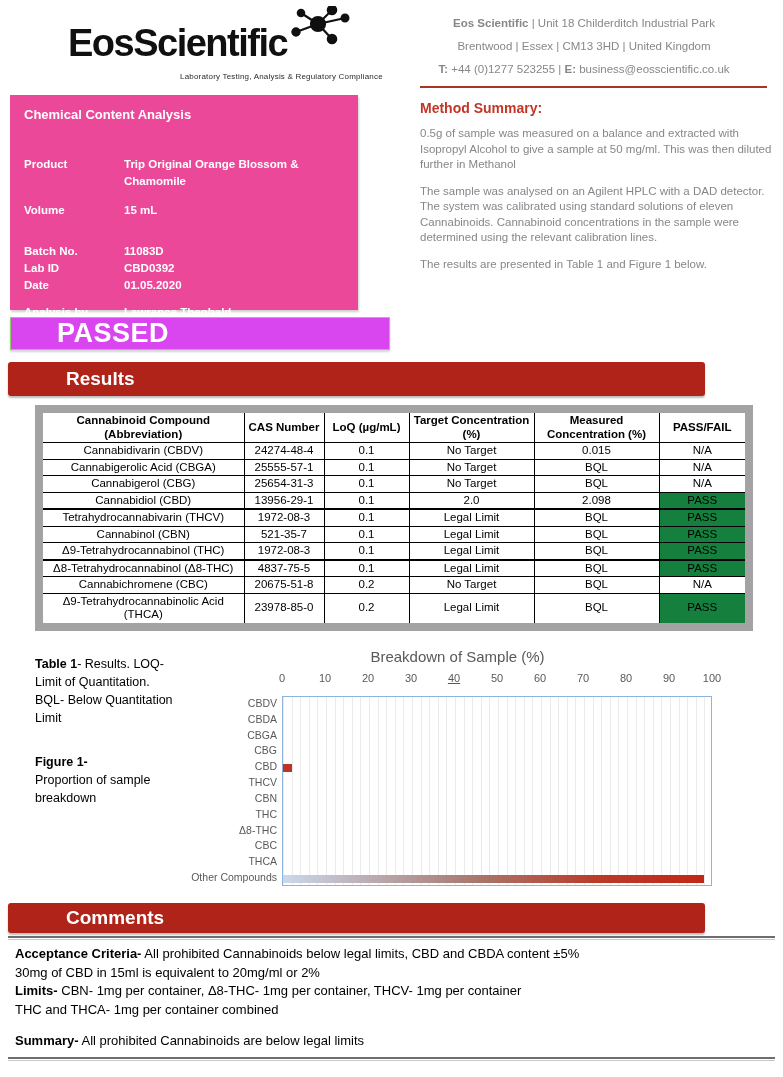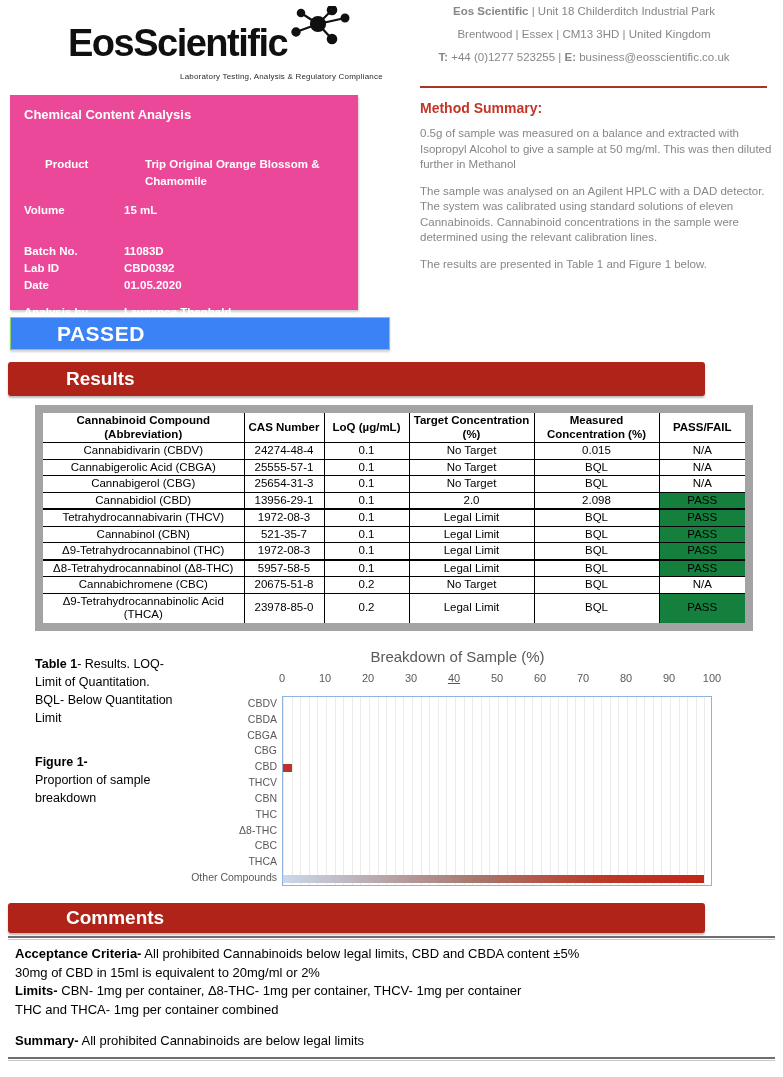--- a/index.html
+++ b/index.html
@@ -9,39 +9,39 @@
     font-family:"Liberation Sans","DejaVu Sans",sans-serif;
     color:#000; overflow:hidden;
   }
   .abs { position:absolute; }
 
   
   .logo-block { left:58px; top:6px; width:310px; height:84px; }
   .logo-text { position:absolute; left:10px; top:16px; font-size:38px; font-weight:800; letter-spacing:-1.5px; color:#101010; }
   .logo-molecule { position:absolute; left:230px; top:0; }
   .logo-tagline { position:absolute; left:78px; top:66px; width:230px; font-size:8px; color:#2b2b2b; letter-spacing:.2px;margin-left:44px; }
-  .contact-block { left:398px; top:0; width:372px; text-align:center; font-size:11.5px; color:#85878a; line-height:23px; }
+  .contact-block { left:398px; top:12px; width:372px; text-align:center; font-size:11.5px; color:#85878a; line-height:23px; }
   .contact-block b { font-weight:700; }
   .contact-rule { left:420px; top:86px; width:347px; height:2px; background:#a93527; }
 
   
   .red-box { left:10px; top:95px; width:348px; height:215px; background:#ec4899; color:#fff; padding:12px 14px; box-shadow:1px 2px 2px #cfcfcf; }
   .red-box-title { font-size:13px; font-weight:700; }
   .info-row { display:flex; font-size:11.5px; line-height:17px; }
   .info-label { width:100px; flex:0 0 100px; font-weight:600; }
   .info-value { font-weight:700; }
 
   
   .method-block { left:420px; top:100px; width:352px; }
   .method-title { color:#c23527; font-weight:700; font-size:14px; margin-bottom:10px; }
   .method-block p { color:#85878a; font-size:11.5px; line-height:15.5px; margin-bottom:11px; }
 
   
-  .passed-banner { left:10px; top:317px; width:380px; height:33px; background:#3b82f6; border:1px solid #8ed06a;
-    color:#fff; font-size:21px; font-weight:800; letter-spacing:.5px; line-height:31px; padding-left:46px; box-shadow:0 2px 2px #d4d4d4; }
+  .passed-banner { left:10px; top:317px; width:380px; height:33px; background:#d946ef; border:1px solid #8ed06a;
+    color:#fff; font-size:27px; font-weight:800; letter-spacing:.5px; line-height:31px; padding-left:46px; box-shadow:0 2px 2px #d4d4d4; }
   .section-banner { left:8px; top:0; width:697px; height:34px; background:#b02318; border-radius:3px;
     color:#fff; font-size:19px; font-weight:800; line-height:34px; padding-left:58px; box-shadow:0 2px 2px #bdbdbd; }
   .results-banner { top:362px; }
   .comments-banner { top:903px; height:30px; line-height:30px; }
   .double-rule { left:8px; width:767px; height:4px; border-top:2px solid #6e6e6e; border-bottom:1px solid #c9c9c9; }
   .rule-under-comments { top:936px; }
   .rule-bottom { top:1057px; }
 
   
   .results-table { left:35px; top:405px; width:710px; border-collapse:collapse; table-layout:fixed; }
@@ -106,21 +106,21 @@
 <div class="abs contact-block">
   <div><b>Eos Scientific</b><span> | Unit 18 Childerditch Industrial Park</span></div>
   <div>Brentwood | Essex | CM13 3HD | United Kingdom</div>
   <div><b>T:</b><span> +44 (0)1277 523255 | </span><b>E:</b><span> business@eosscientific.co.uk</span></div>
 </div>
 <div class="abs contact-rule"></div>
 
 <div class="abs red-box">
   <div class="red-box-title">Chemical Content Analysis</div>
   <div id="sample-fields">
-      <div class="info-row" style="margin-top: 34px; margin-left: 21px;">
+      <div class="info-row" style="margin-top: 34px;">
         <span class="info-label">Product</span>
         <span class="info-value">Trip Original Orange Blossom &amp; Chamomile</span>
       </div>
       <div class="info-row" style="margin-top: 12px;">
         <span class="info-label">Volume</span>
         <span class="info-value">15 mL</span>
       </div>
       <div class="info-row" style="margin-top: 24px;">
         <span class="info-label">Batch No.</span>
         <span class="info-value">11083D</span>
@@ -227,21 +227,21 @@
       <tr class="thick-after">
         <td>Δ9-Tetrahydrocannabinol (THC)</td>
         <td>1972-08-3</td>
         <td>0.1</td>
         <td>Legal Limit</td>
         <td>BQL</td>
         <td class="pass-cell">PASS</td>
       </tr>
       <tr>
         <td>Δ8-Tetrahydrocannabinol (Δ8-THC)</td>
-        <td>5957-58-5</td>
+        <td>4837-75-5</td>
         <td>0.1</td>
         <td>Legal Limit</td>
         <td>BQL</td>
         <td class="pass-cell">PASS</td>
       </tr>
       <tr>
         <td>Cannabichromene (CBC)</td>
         <td>20675-51-8</td>
         <td>0.2</td>
         <td>No Target</td>

